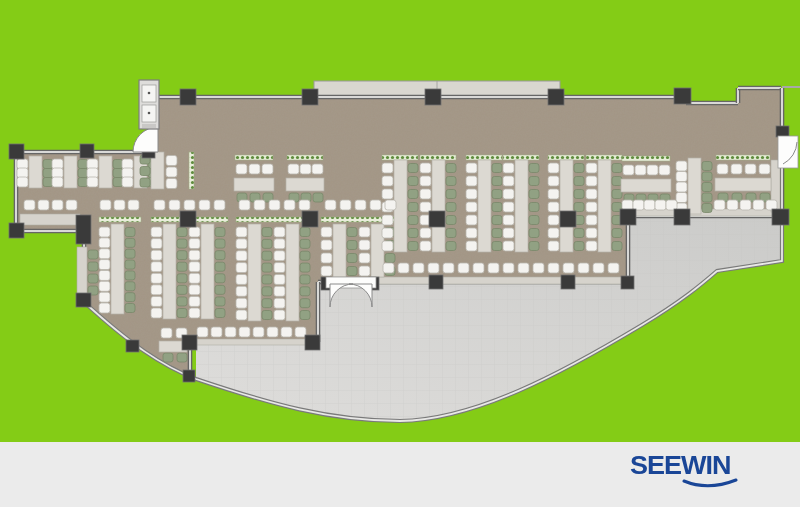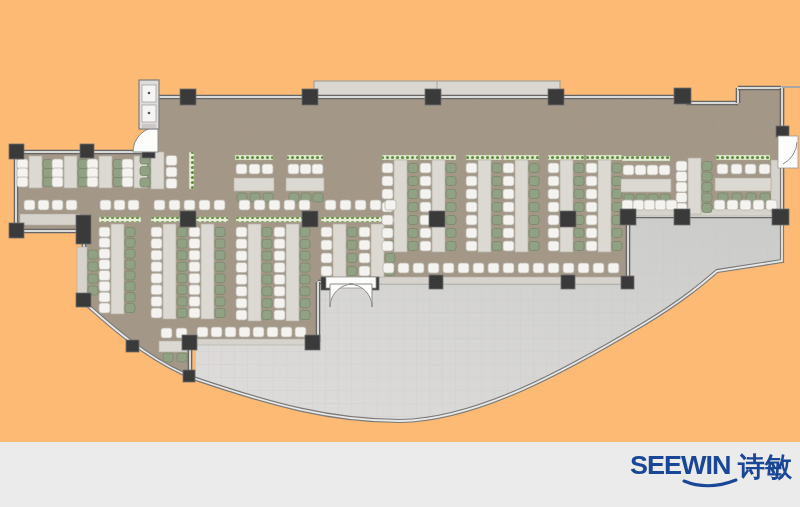--- a/index.html
+++ b/index.html
@@ -1,17 +1,17 @@
 <!DOCTYPE html>
 <html><head>
 <meta charset="utf-8">
 <style>
   html,body{margin:0;padding:0;}
   body{width:800px;height:507px;overflow:hidden;background:#ebebeb;font-family:"Liberation Sans",sans-serif;}
-  #stage{position:relative;width:800px;height:442px;background:#fdba74;}
+  #stage{position:relative;width:800px;height:442px;background:#84cc16;}
   #plan{position:absolute;left:0;top:0;}
   .logo{position:absolute;left:630px;top:448px;width:172px;height:44px;}
   .logo-latin{position:absolute;left:0;top:2px;font-weight:bold;font-size:27px;letter-spacing:-1px;color:#1a4697;transform:scaleY(0.98);}
   .logo-cjk{position:absolute;left:108px;top:1px;font-weight:bold;font-size:27px;color:#1a4697;}
   .swoosh{position:absolute;left:52px;top:30px;}
 </style>
 </head>
 <body>
 
 <div id="stage">
@@ -497,15 +497,14 @@
         <circle cx="149" cy="113" r="1.3" fill="#555"></circle>
         <rect x="142" y="124" width="14" height="4" fill="#c9c8c6"></rect>
       </g>
   </svg>
 
   <div class="logo">
     <span class="logo-latin" style="color: rgb(26, 70, 151);">SEEWIN</span>
     <svg class="swoosh" width="58" height="14">
       <path id="swooshPath" d="M2,3 Q26,13 54,2" fill="none" stroke="#1a4697" stroke-width="3" stroke-linecap="round"></path>
     </svg>
-    <span class="logo-cjk" style="color: rgb(26, 70, 151);">诗敏</span>
   </div>
 </div>
 
 </body></html>

